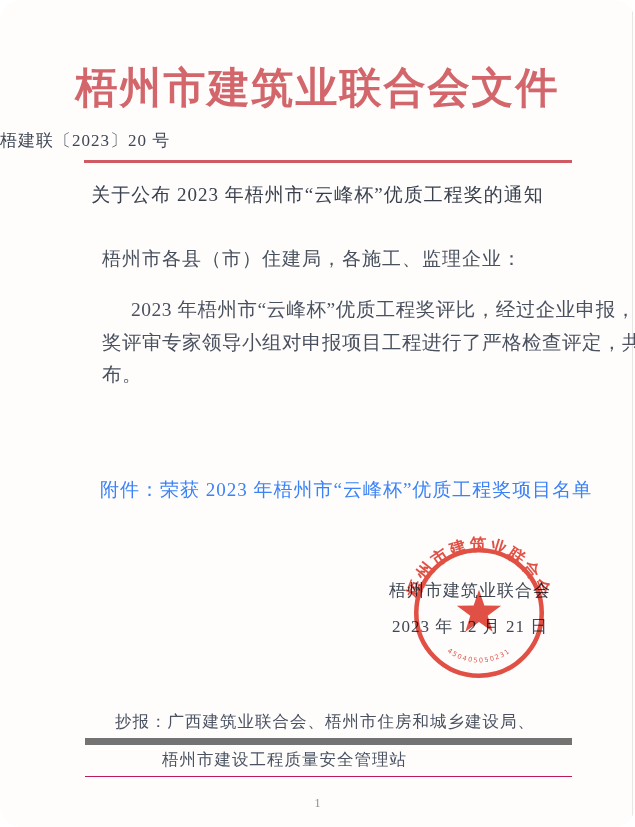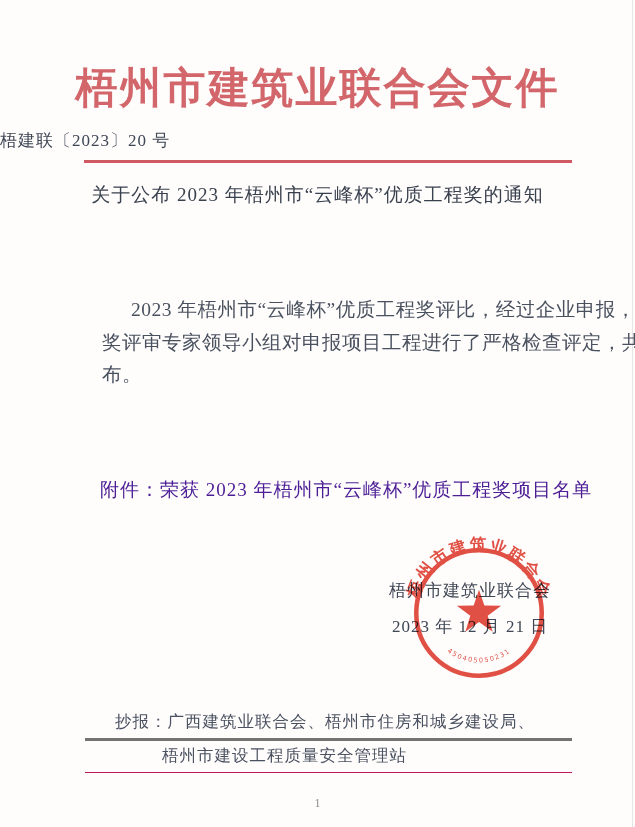--- a/index.html
+++ b/index.html
@@ -6,20 +6,21 @@
   html, body { background: #ffffff; }
   .page {
     position: relative;
     width: 635px;
     height: 827px;
     margin: 0 auto;
     background: #fefdfc;
     overflow: hidden;
     font-family: "Liberation Serif", "DejaVu Serif", serif;
     color: #454c59;
+    border-radius: 21px;
   }
   .scan-edge {
     position: absolute;
     top: 0; right: 2px;
     width: 1px; height: 100%;
     background: #e6e6e6;
   }
   .org-title {
     position: absolute;
     top: 60px; left: 0;
@@ -70,21 +71,21 @@
     letter-spacing: 0.5px;
     color: #49505e;
   }
   .body-text .line { line-height: 32.5px; height: 32.5px; white-space: nowrap; }
   .body-text .line.indent { padding-left: 29px; }
   .attachment {
     position: absolute;
     top: 477px; left: 100px;
     font-size: 19px;
     letter-spacing: 1px;
-    color: #4c1d95;
+    color: #3b82f6;
   }
   .signature-block {
     position: absolute;
     top: 573px; left: 355px;
     width: 230px;
     text-align: center;
     font-size: 17px;
     letter-spacing: 1px;
     line-height: 36px;
     color: #3f4654;
@@ -99,21 +100,21 @@
   .footer-block {
     position: absolute;
     top: 711px; left: 85px;
     width: 487px;
     font-size: 16.5px;
     letter-spacing: 1px;
     color: #4a5160;
   }
   .footer-row1 {
     padding: 0 0 5px 30px;
-    border-bottom: 3px solid #737373;
+    border-bottom: 7px solid #737373;
     white-space: nowrap;
   }
   .footer-row2 {
     padding: 4px 0 5px 77px;
     border-bottom: 1px solid #be185d;
     white-space: nowrap;
   }
   .page-number {
     position: absolute;
     top: 796px; left: 0;
@@ -131,20 +132,21 @@
   <div class="scan-edge"></div>
 
   <div class="org-title">梧州市建筑业联合会文件</div>
 
   <div class="doc-number">梧建联〔2023〕20 号</div>
 
   <div class="red-rule"></div>
 
   <div class="doc-title">关于公布 2023 年梧州市“云峰杯”优质工程奖的通知</div>
 
+  <div class="salutation">梧州市各县（市）住建局，各施工、监理企业：</div>
 
   <div class="body-text">
     <div class="line indent">2023 年梧州市“云峰杯”优质工程奖评比，经过企业申报，</div>
     <div class="line">奖评审专家领导小组对申报项目工程进行了严格检查评定，共评</div>
     <div class="line">布。</div>
   </div>
 
   <div class="attachment">附件：荣获 2023 年梧州市“云峰杯”优质工程奖项目名单</div>
 
   <div class="signature-block">

